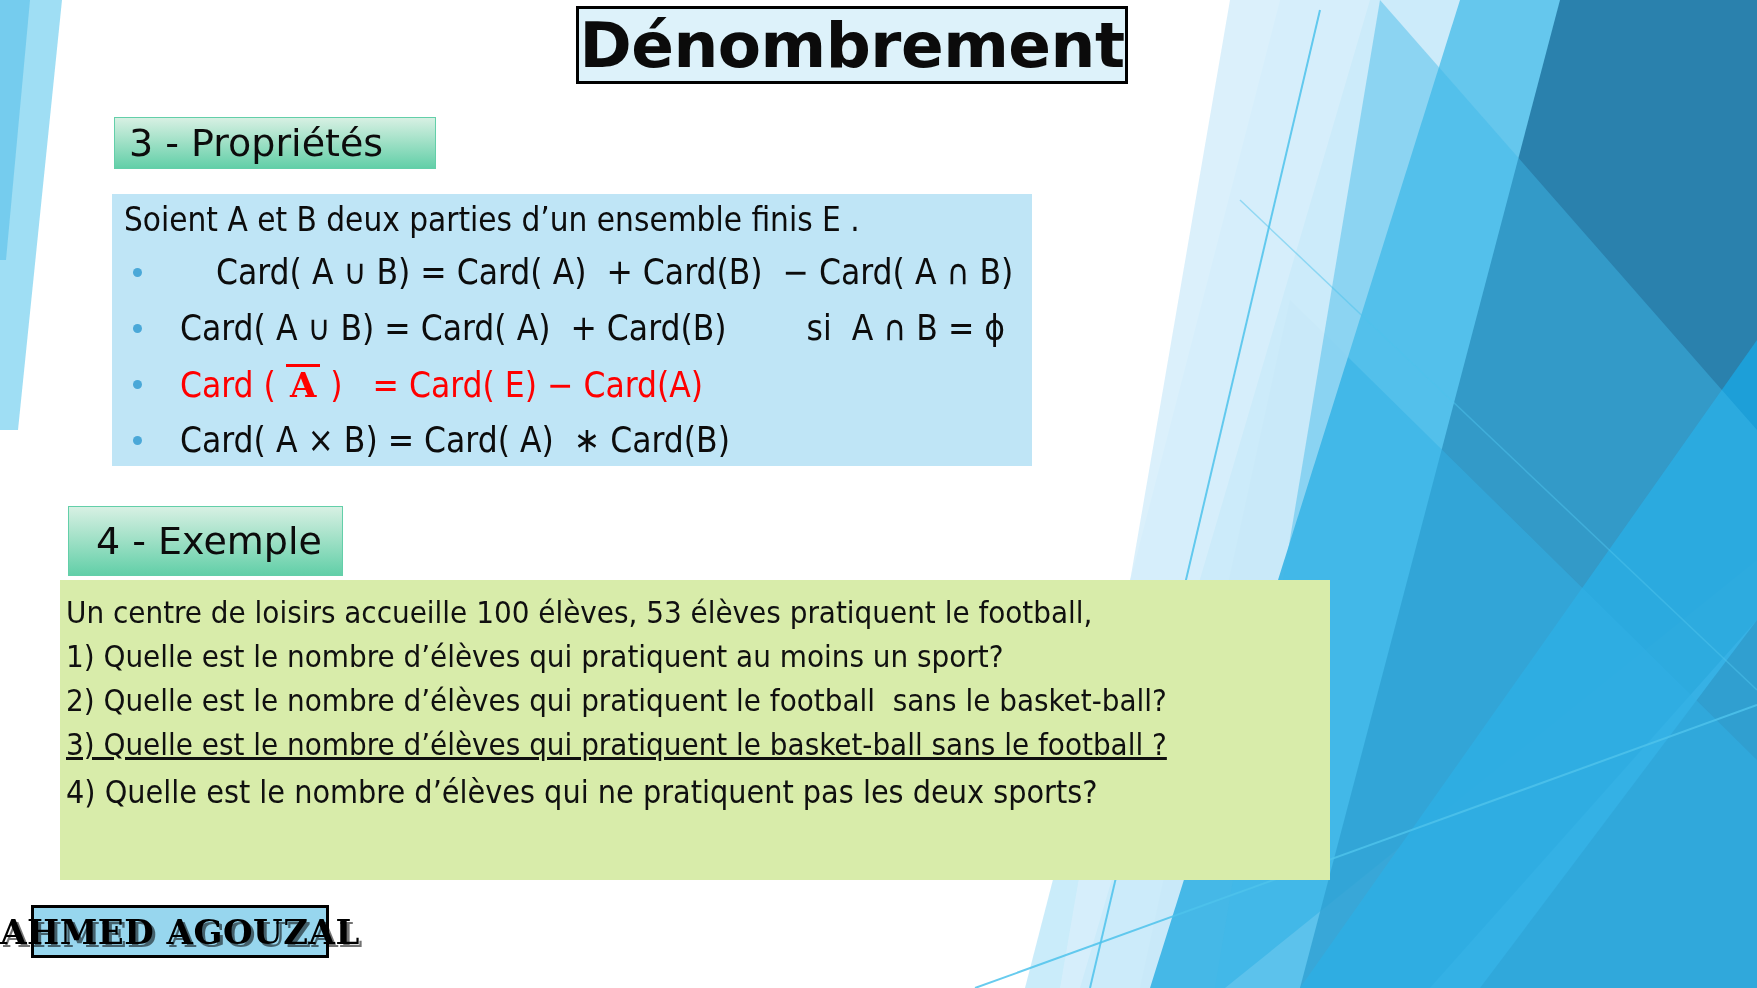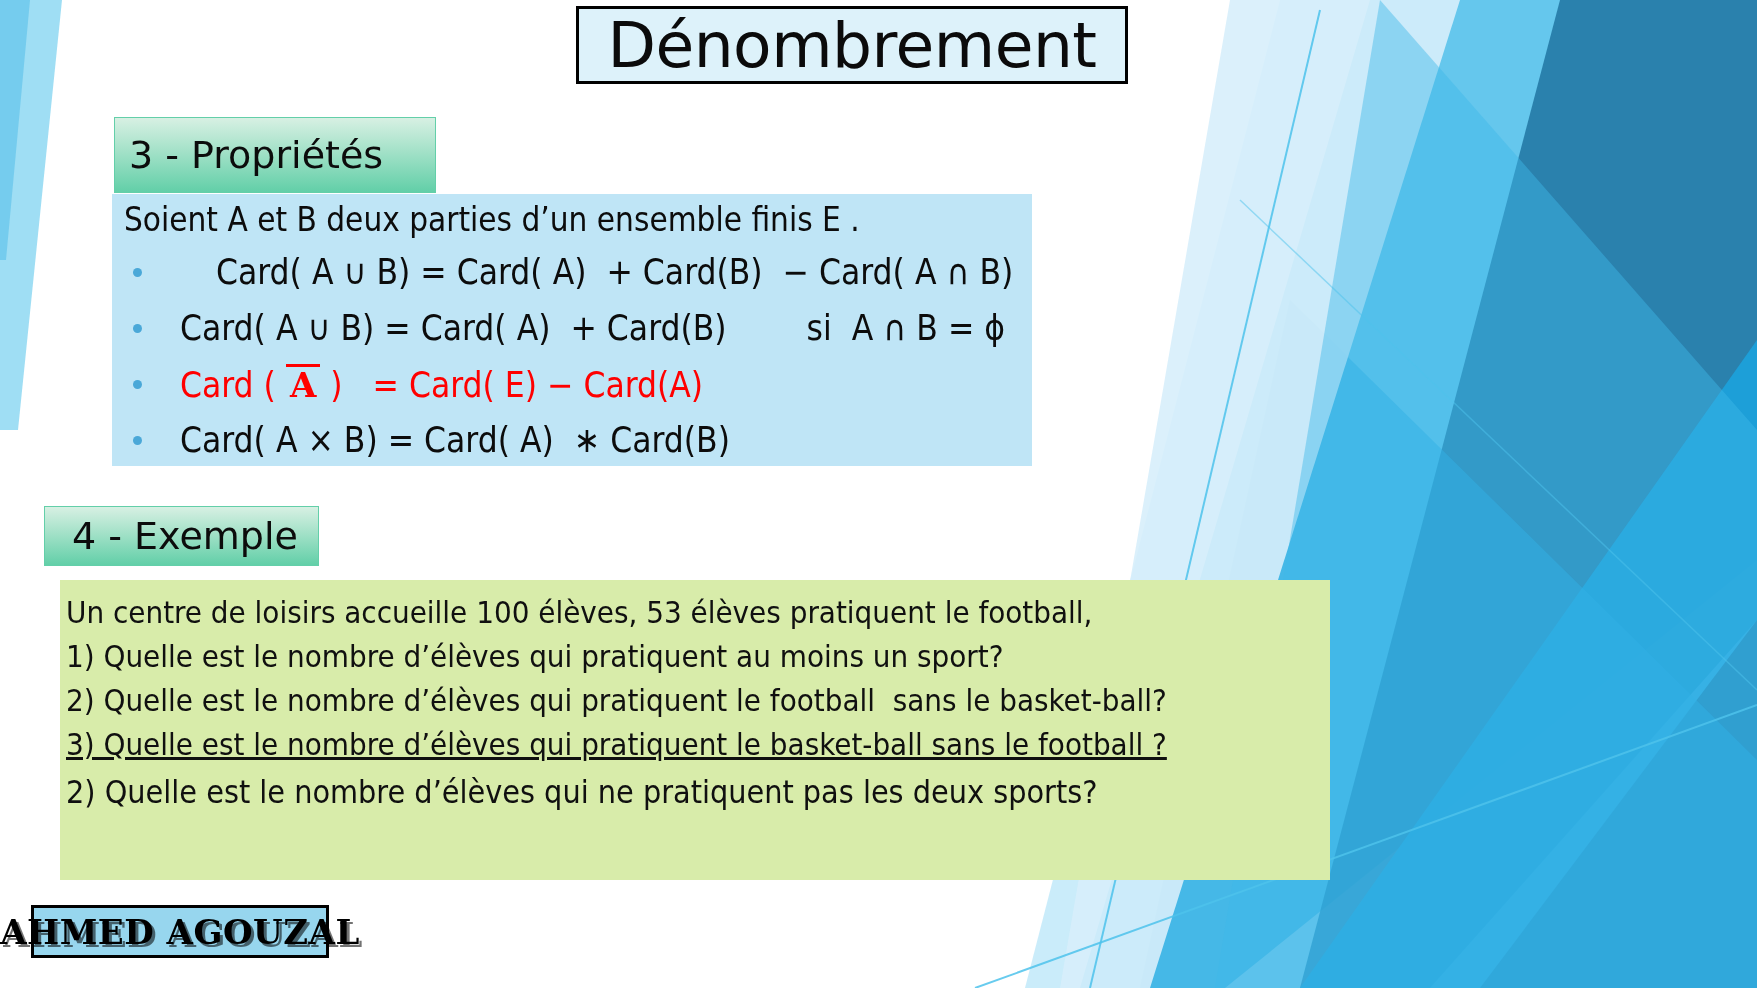--- a/index.html
+++ b/index.html
@@ -34,41 +34,41 @@
     box-sizing: border-box;
     display: flex;
     align-items: center;
     justify-content: center;
   }
   .title-box .title-text {
     font-size: 63px;
     line-height: 1;
     color: #0b0b0b;
     font-family: "DejaVu Sans", sans-serif;
-    font-weight: 400;
+    font-weight: 700;
     letter-spacing: -0.5px;
     white-space: nowrap;
   }
 
   
   .section-chip {
     position: absolute;
     background: linear-gradient(180deg, #d7f0e3 0%, #a9e3cb 40%, #62cfa8 100%);
     border: 1px solid #63cfa9;
     box-sizing: border-box;
     display: flex;
     align-items: center;
     padding-left: 14px;
     color: #0c0c0c;
     font-size: 38px;
     font-family: "DejaVu Sans", sans-serif;
     white-space: nowrap;
   }
-  #chip-proprietes { left: 114px; top: 117px; width: 322px; height: 76px; align-items: center; }
-  #chip-exemple    { left: 44px;  top: 506px; width: 275px; height: 60px; padding-left: 27px; }
+  #chip-proprietes { left: 114px; top: 117px; width: 322px; height: 52px; align-items: center; }
+  #chip-exemple    { left: 68px;  top: 506px; width: 275px; height: 70px; padding-left: 27px; }
 
   
   .props-box {
     position: absolute;
     left: 112px;
     top: 194px;
     width: 920px;
     height: 272px;
     background: #bfe5f6;
   }
@@ -229,20 +229,20 @@
 
   <div class="section-chip" id="chip-exemple">
     <span>4 - Exemple</span>
   </div>
 
   <div class="example-box">
     <div class="example-line l0">Un centre de loisirs accueille 100 élèves, 53 élèves pratiquent le football,</div>
     <div class="example-line l2">1) Quelle est le nombre d’élèves qui pratiquent au moins un sport?</div>
     <div class="example-line l3">2) Quelle est le nombre d’élèves qui pratiquent le football  sans le basket-ball?</div>
     <div class="example-line l4">3) Quelle est le nombre d’élèves qui pratiquent le basket-ball sans le football ?</div>
-    <div class="example-line l5">2) Quelle est le nombre d’élèves qui ne pratiquent pas les deux sports?</div>
+    <div class="example-line l5">4) Quelle est le nombre d’élèves qui ne pratiquent pas les deux sports?</div>
   </div>
 
   <div class="footer-plate">
     <span class="footer-text">AHMED AGOUZAL</span>
   </div>
 
 </div>
 
 </body></html>

